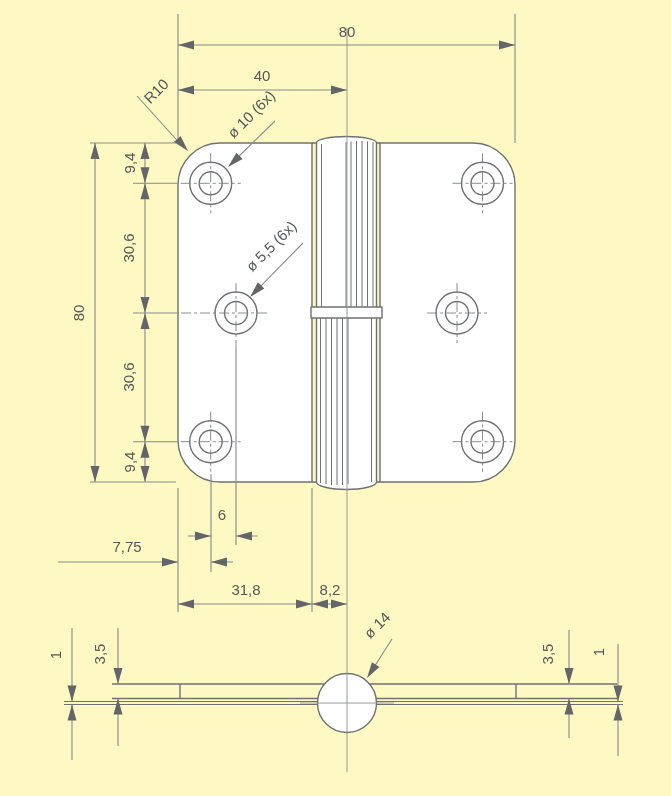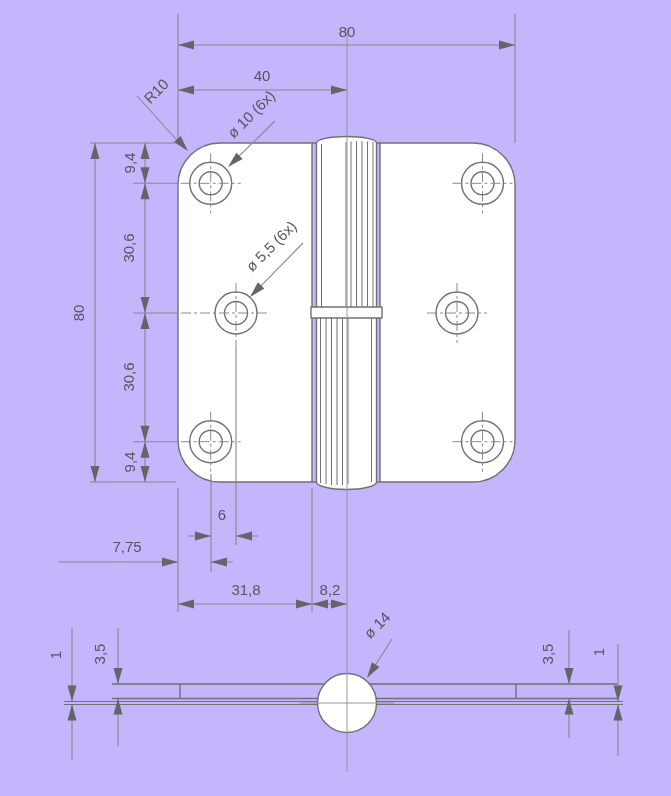--- a/index.html
+++ b/index.html
@@ -1,16 +1,16 @@
 <!DOCTYPE html>
 <html><head>
 <meta charset="utf-8">
 <style>
   html,body{margin:0;padding:0;background:#fff;}
-  .canvas{position:relative;width:671px;height:796px;background:#c4b5fd;overflow:hidden;
+  .canvas{position:relative;width:671px;height:796px;background:#fef9c3;overflow:hidden;
           font-family:"Liberation Sans",sans-serif;}
   svg{display:block;}
   .part{stroke:#6f7174;stroke-width:1.4;fill:none;stroke-linejoin:round;stroke-linecap:butt;}
   .partf{stroke:#6f7174;stroke-width:1.4;fill:#ffffff;stroke-linejoin:round;}
   .thin{stroke:#6f7174;stroke-width:1;fill:none;}
   .dim{stroke:#87898c;stroke-width:1.1;fill:none;}
   .dash{stroke:#7d7f82;stroke-width:0.9;fill:none;stroke-dasharray:10 3 3 3;}
   .cl{stroke:#8d8f92;stroke-width:0.9;fill:none;}
   .arr{fill:#636568;stroke:none;}
   text{fill:#55575a;font-family:"Liberation Sans",sans-serif;font-size:15px;

